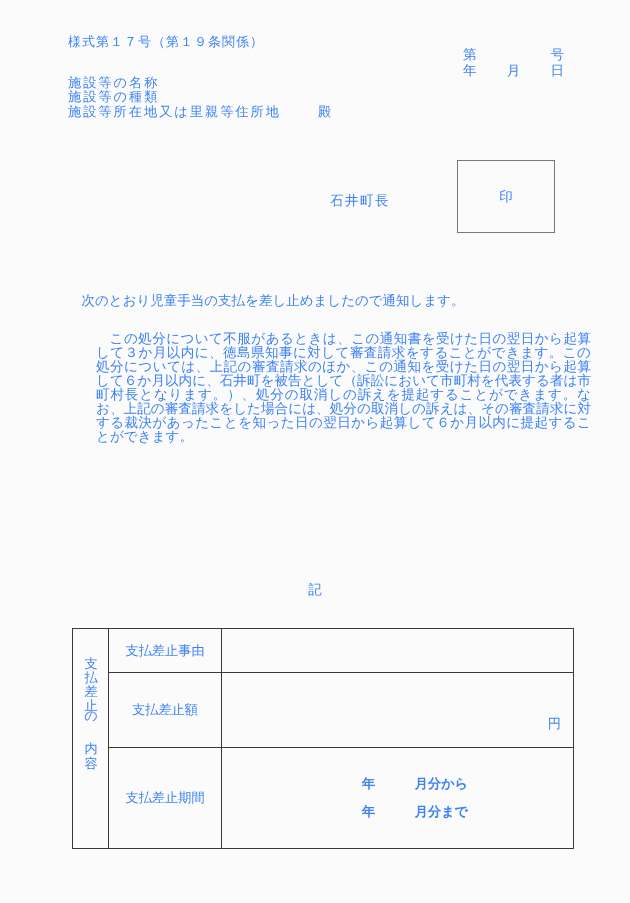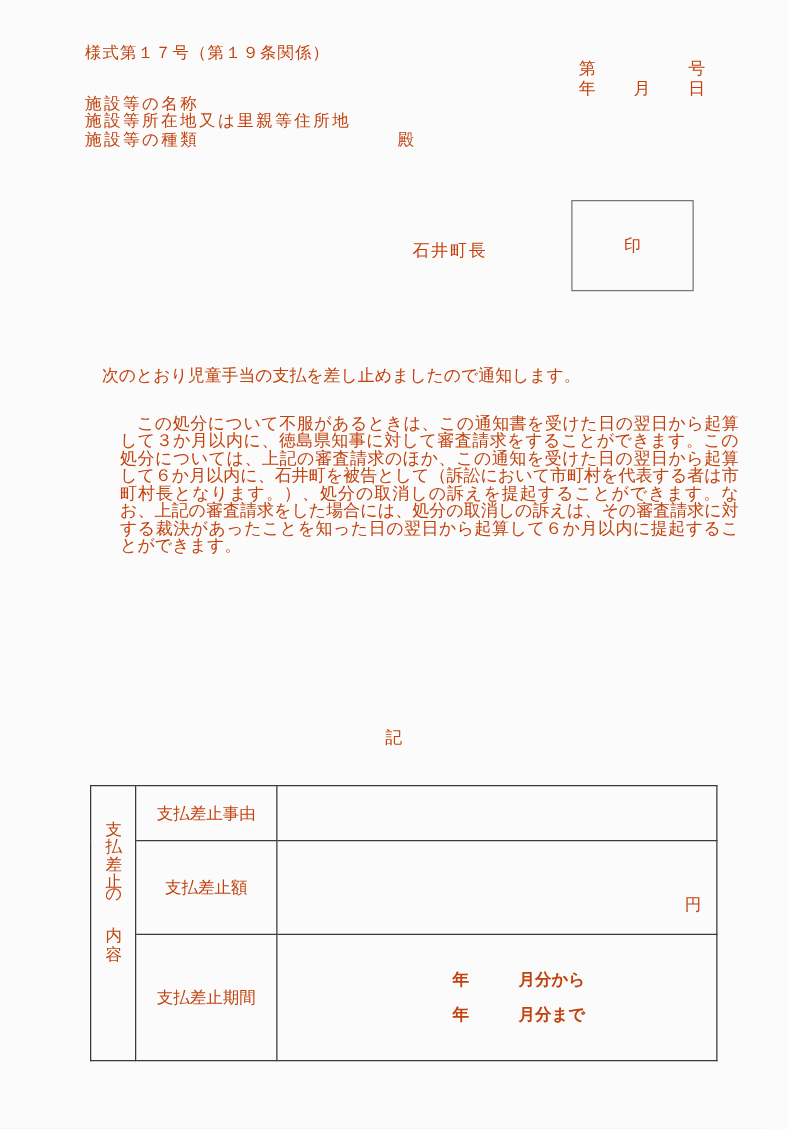--- a/index.html
+++ b/index.html
@@ -3,21 +3,21 @@
 <meta charset="utf-8">
 <style>
   * { box-sizing: border-box; }
   html, body { margin: 0; padding: 0; background: #e9e9e9; }
   .page {
     position: relative;
     width: 630px;
     height: 903px;
     margin: 0 auto;
     background: #fbfbfb;
-    color: #c2410c;
+    color: #3b82f6;
     font-family: "Liberation Serif", "DejaVu Serif", serif;
     overflow: hidden;
   }
   .form-number {
     position: absolute;
     left: 68px; top: 33px;
     font-size: 13px;
     letter-spacing: 1px;
     white-space: nowrap;
   }
@@ -154,22 +154,22 @@
     </div>
     <div class="docno-line">
       <span>年</span>
       <span>月</span>
       <span>日</span>
     </div>
   </div>
 
   <div class="addressee">
     <div>施設等の名称</div>
+    <div>施設等の種類</div>
     <div>施設等所在地又は里親等住所地</div>
-    <div>施設等の種類</div>
     <span class="honorific">殿</span>
   </div>
 
   <div class="issuer">石井町長</div>
 
   <div class="seal-box">
     <span>印</span>
   </div>
 
 

